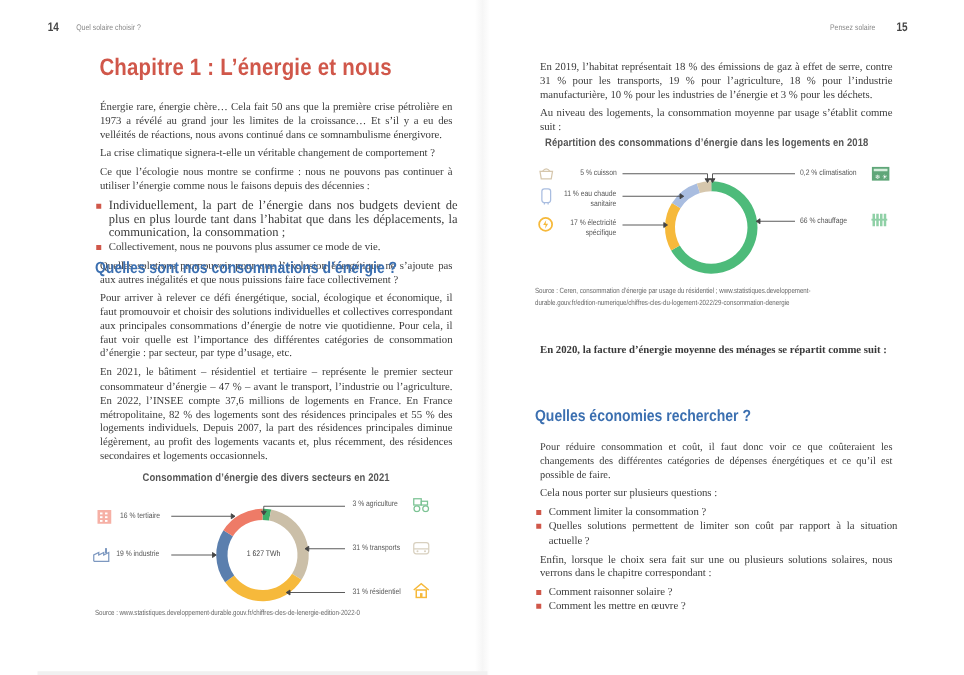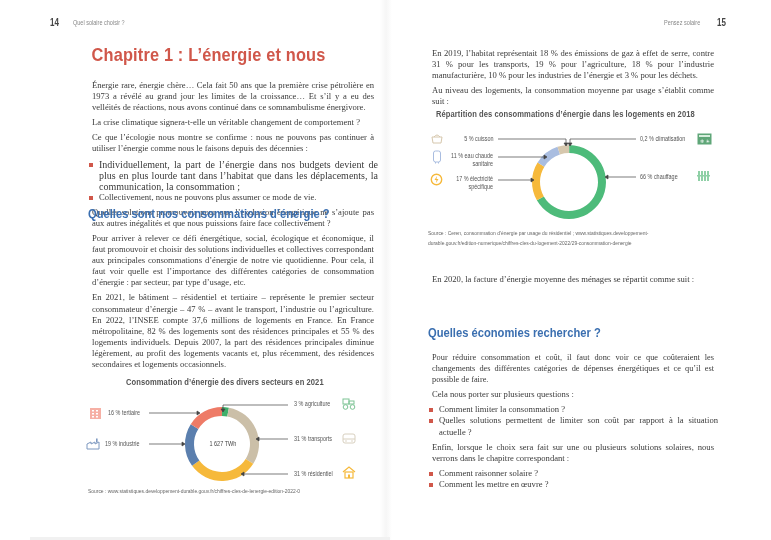--- a/index.html
+++ b/index.html
@@ -1,21 +1,21 @@
 <!DOCTYPE html>
 <html><head>
 <meta charset="utf-8">
 <style>
   * { box-sizing: border-box; margin: 0; padding: 0; }
   html, body { width: 771px; height: 540px; background: #ffffff; overflow: hidden; }
   body { position: relative; font-family: "Liberation Serif", serif; color: #333; }
 
   .spread { position: absolute; left: 0; top: 0; width: 771px; height: 540px; background: #fff; }
   .page { position: absolute; top: 0; height: 540px; }
-  .page.left { left: 16px; width: 385px; }
+  .page.left { left: 4px; width: 385px; }
   .page.right { left: 386px; width: 385px; }
   .gutter { position: absolute; left: 380px; top: 0; width: 12px; height: 540px;
     background: linear-gradient(to right, #ffffff, #f6f6f6 50%, #ffffff); }
   .bottom-shadow { position: absolute; left: 30px; top: 537px; width: 360px; height: 3px; background: #f1f1f1; }
 
   .folio { position: absolute; top: 17px; font-family: "Liberation Sans", sans-serif; font-weight: bold;
     font-size: 10px; color: #444; transform: scaleX(0.8); }
   .running { position: absolute; top: 19px; font-family: "Liberation Sans", sans-serif; font-size: 6.5px; color: #888;
     transform: scaleX(0.85); transform-origin: left top; }
 
@@ -211,21 +211,21 @@
           <rect x="4" y="1" width="2" height="10"></rect>
           <rect x="7" y="1" width="2" height="10"></rect>
           <rect x="10" y="1" width="2" height="10"></rect>
         </g>
       <rect x="0" y="5" width="13" height="1.5" fill="#8fd0a6"></rect>
     </svg>
 
     <div class="source" style="left:42px; top:228px;">Source : Ceren, consommation d’énergie par usage du résidentiel ; www.statistiques.developpement-</div>
     <div class="source" style="left:42px; top:238px;">durable.gouv.fr/edition-numerique/chiffres-cles-du-logement-2022/29-consommation-denergie</div>
 
-    <div class="text" style="left:42px; top:270px; width:290px;">
+    <div class="text" style="left:42px; top:270px; width:290px;font-weight:bold;">
       <p>En 2020, la facture d’énergie moyenne des ménages se répartit comme suit :</p>
     </div>
 
     <div class="h2" style="left:42px; top:325px;">Quelles économies rechercher ?</div>
 
     <div class="text" style="left:42px; top:348px; width:290px;">
       <p style="font-size:8.3px;">Pour réduire consommation et coût, il faut donc voir ce que coûteraient les changements des différentes catégories de dépenses énergétiques et ce qu’il est possible de faire.</p>
       <p>Cela nous porter sur plusieurs questions :</p>
       <ul>
         <li>Comment limiter la consommation ?</li>

